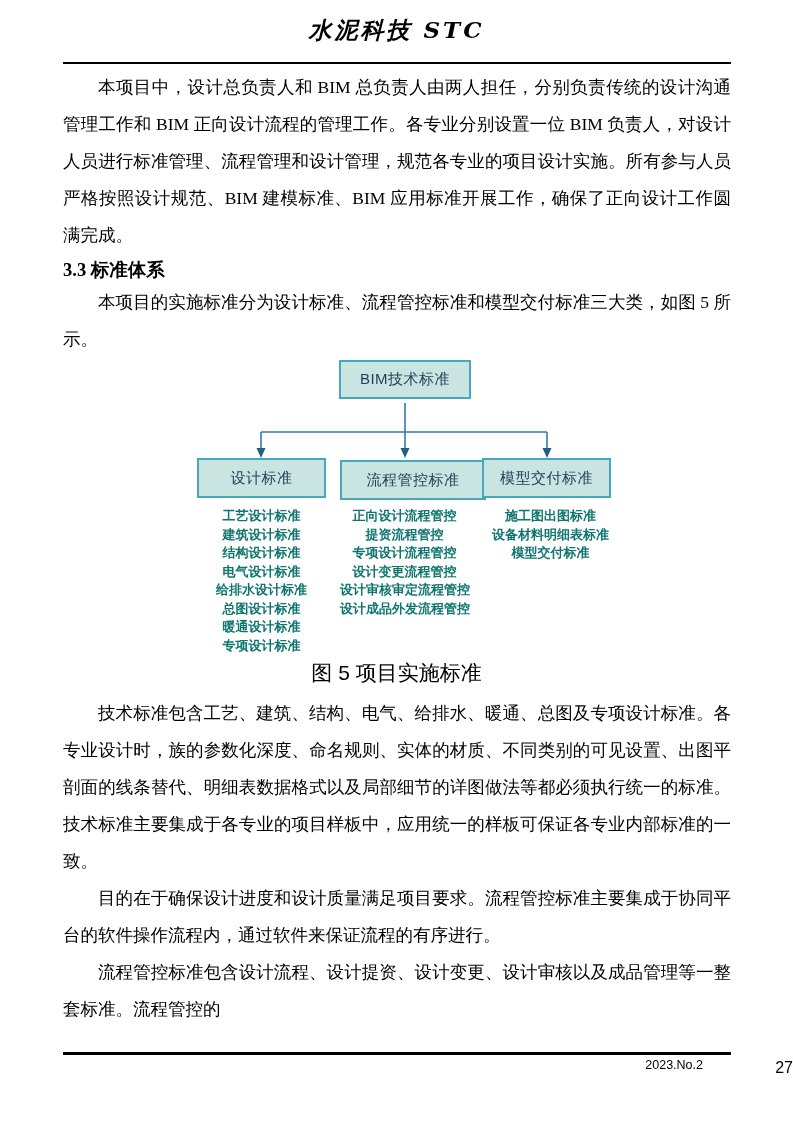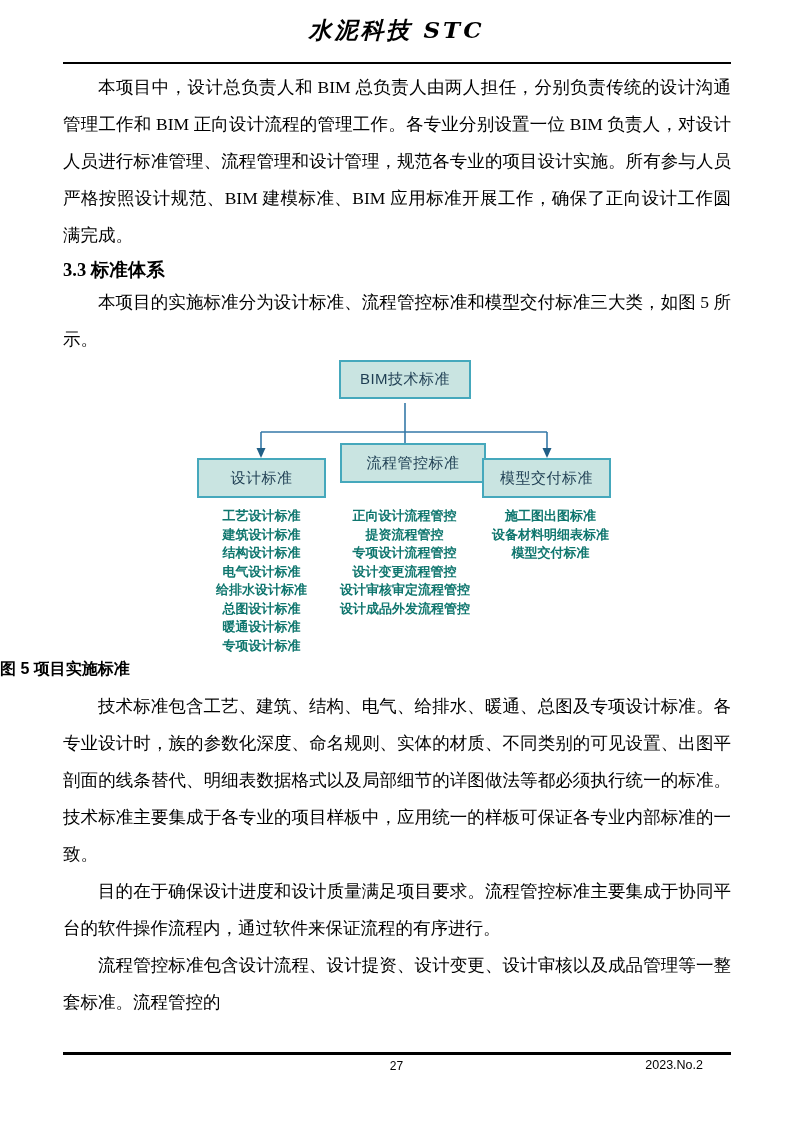--- a/index.html
+++ b/index.html
@@ -56,50 +56,51 @@
     box-sizing:border-box;
     background:#c9e4e1;
     border:2px solid #45a8bc;
     color:#1d3d52;
     display:flex; align-items:center; justify-content:center;
     font-size:15px;
     letter-spacing:0.5px;
   }
   .dg-root { left:339px; top:0;  width:132px; height:39px; }
   .dg-b1   { left:197px; top:98px; width:129px; height:40px; }
-  .dg-b2   { left:340px; top:83px; width:146px; height:40px; }
+  .dg-b2   { left:340px; top:100px; width:146px; height:40px; }
   .dg-b3   { left:482px; top:98px; width:129px; height:40px; }
   .dg-lines { position:absolute; left:0; top:0; width:793px; height:295px; }
   .dg-list {
     position:absolute; top:147px; width:129px;
     text-align:center;
     font-size:13px; font-weight:600;
     line-height:18.5px;
     color:#0f766e;
     white-space:nowrap;
   }
   .dg-l1 { left:197px; }
   .dg-l2 { left:340px; }
   .dg-l3 { left:486px;text-align:center; }
   .figure-caption {
     margin:4px 0 8px 0;
+    text-align:center;
     font-family:"Liberation Sans", sans-serif;
-    font-weight:bold;
-    font-size:16px;
+    font-weight:normal;
+    font-size:21px;
   }
   
   .footer-rule {
     position:absolute; left:63px; right:62px; top:1052px;
     height:3px; background:#000;
   }
   .footer-page {
     position:absolute; left:0; top:1059px; width:100%;
-    text-align:center;
+    text-align:right;
     font-family:"Liberation Sans", sans-serif;
-    font-size:12px;
+    font-size:16px;
   }
   .footer-issue {
     position:absolute; right:90px; top:1058px;
     font-family:"Liberation Sans", sans-serif;
     font-size:12.5px;
   }
 </style>
 </head>
 <body>
 

